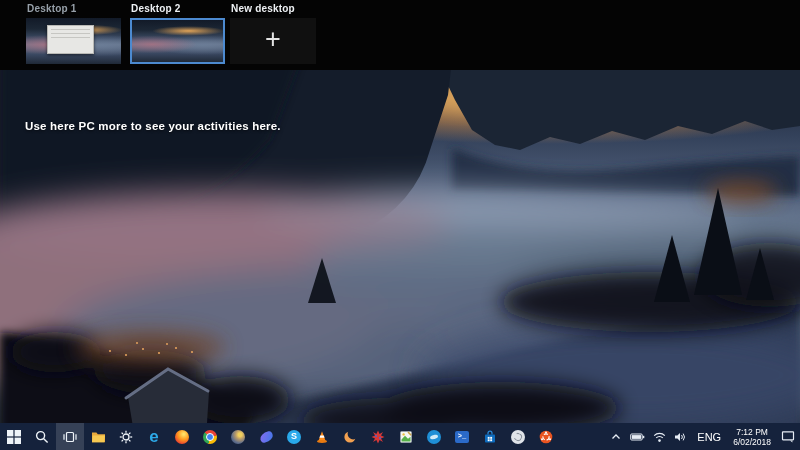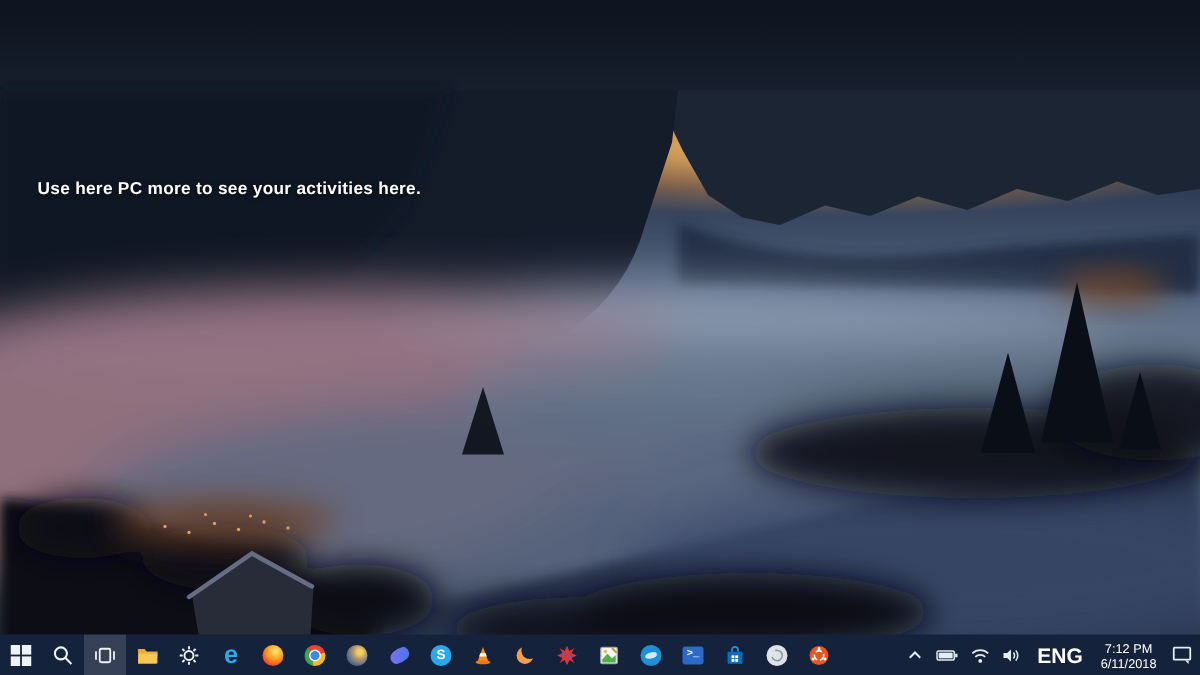--- a/index.html
+++ b/index.html
@@ -54,21 +54,21 @@
   .bluecirc{background:#1f8fd6;position:relative;}
   .bluecirc b{position:absolute;left:3px;top:5px;width:8px;height:4px;background:#cfeaf8;
     border-radius:60% 40% 50% 50%;transform:rotate(-12deg);}
   .globeapp{background:#dfe3e8;position:relative;}
   .globeapp b{position:absolute;left:3px;top:3px;width:8px;height:8px;border:1px solid #8a929c;
     border-radius:50%;box-sizing:border-box;transform:rotate(25deg);border-left-color:transparent;}
 
   
   .tray{margin-left:auto;display:flex;align-items:center;gap:4px;padding-right:3px;height:27px;}
   .tray-item{display:flex;align-items:center;justify-content:center;height:27px;cursor:pointer;padding:0 2px;}
-  .lang{font-size:14px;color:#fff;font-weight:700;padding:0 4px;}
+  .lang{font-size:11px;color:#fff;font-weight:400;padding:0 4px;}
   .clock{font-size:8.5px;color:#fff;line-height:10px;text-align:center;padding:12px 4px;}
 </style>
 </head>
 <body>
 
 <div class="screen">
 
   <svg class="wallpaper" viewBox="0 0 800 450" preserveAspectRatio="none">
     <defs>
       <linearGradient id="sky" x1="0" y1="0" x2="0" y2="1">
@@ -142,20 +142,42 @@
         <circle cx="192" cy="352" r="1.1"></circle>
       <circle cx="137" cy="343" r="1"></circle>
         <circle cx="167" cy="344" r="1"></circle>
     </g>
     <path d="M128,397 L168,370 L209,392 L207,423 L133,427 Z" fill="#272c38"></path>
     <path d="M126,398 L168,369 L208,391" stroke="#6e7890" stroke-width="3" fill="none" opacity="0.9" stroke-linecap="round"></path>
   </svg>
 
   <div class="message">Use here PC more to see your activities here.</div>
 
+  <div class="topbar">
+    <span class="desk-label dim" style="left:27px">Desktop 1</span>
+    <span class="desk-label" style="left:131px">Desktop 2</span>
+    <span class="desk-label" style="left:231px">New desktop</span>
+
+    <div class="thumb" style="left:26px">
+      <div class="mini-scene"></div>
+      <div class="thumb-window">
+        <i></i>
+          <i></i>
+          <i></i>
+      </div>
+    </div>
+
+    <div class="thumb selected" style="left:130px">
+      <div class="mini-scene"></div>
+    </div>
+
+    <div class="newdesk">
+      <span class="plus">+</span>
+    </div>
+  </div>
 
   <div class="taskbar">
     <div class="tb-left">
 
       <div class="tb-btn">
         <svg width="14" height="14" viewBox="0 0 14 14">
           <g fill="#eef3f8">
               <rect x="0" y="0" width="6.4" height="6.4"></rect>
               <rect x="7.6" y="0" width="6.4" height="6.4"></rect>
           <rect x="0" y="7.6" width="6.4" height="6.4"></rect>
@@ -328,21 +350,21 @@
         <svg width="13" height="12" viewBox="0 0 13 12">
           <polygon points="1,4.4 3.4,4.4 6,2 6,10 3.4,7.6 1,7.6" fill="#e6ecf4"></polygon>
           <path d="M7.6,4 a3.3,3.3 0 0 1 0,4" stroke="#e6ecf4" stroke-width="1" fill="none"></path>
           <path d="M9.2,2.6 a5.6,5.6 0 0 1 0,6.8" stroke="#e6ecf4" stroke-width="1" fill="none"></path>
         </svg>
       </div>
       <div class="tray-item lang">ENG</div>
       <div class="tray-item clock">
         <div>
           <div>7:12 PM</div>
-          <div>6/11/2018</div>
+          <div>6/02/2018</div>
         </div>
       </div>
       <div class="tray-item">
         <svg width="14" height="13" viewBox="0 0 14 13">
           <rect x="1.5" y="1.8" width="11" height="8" rx="0.5" fill="none" stroke="#e6ecf4" stroke-width="1.2"></rect>
           <path d="M9,10.4 l2.4,2.2 v-2.2 Z" fill="#e6ecf4"></path>
         </svg>
       </div>
     </div>
   </div>

